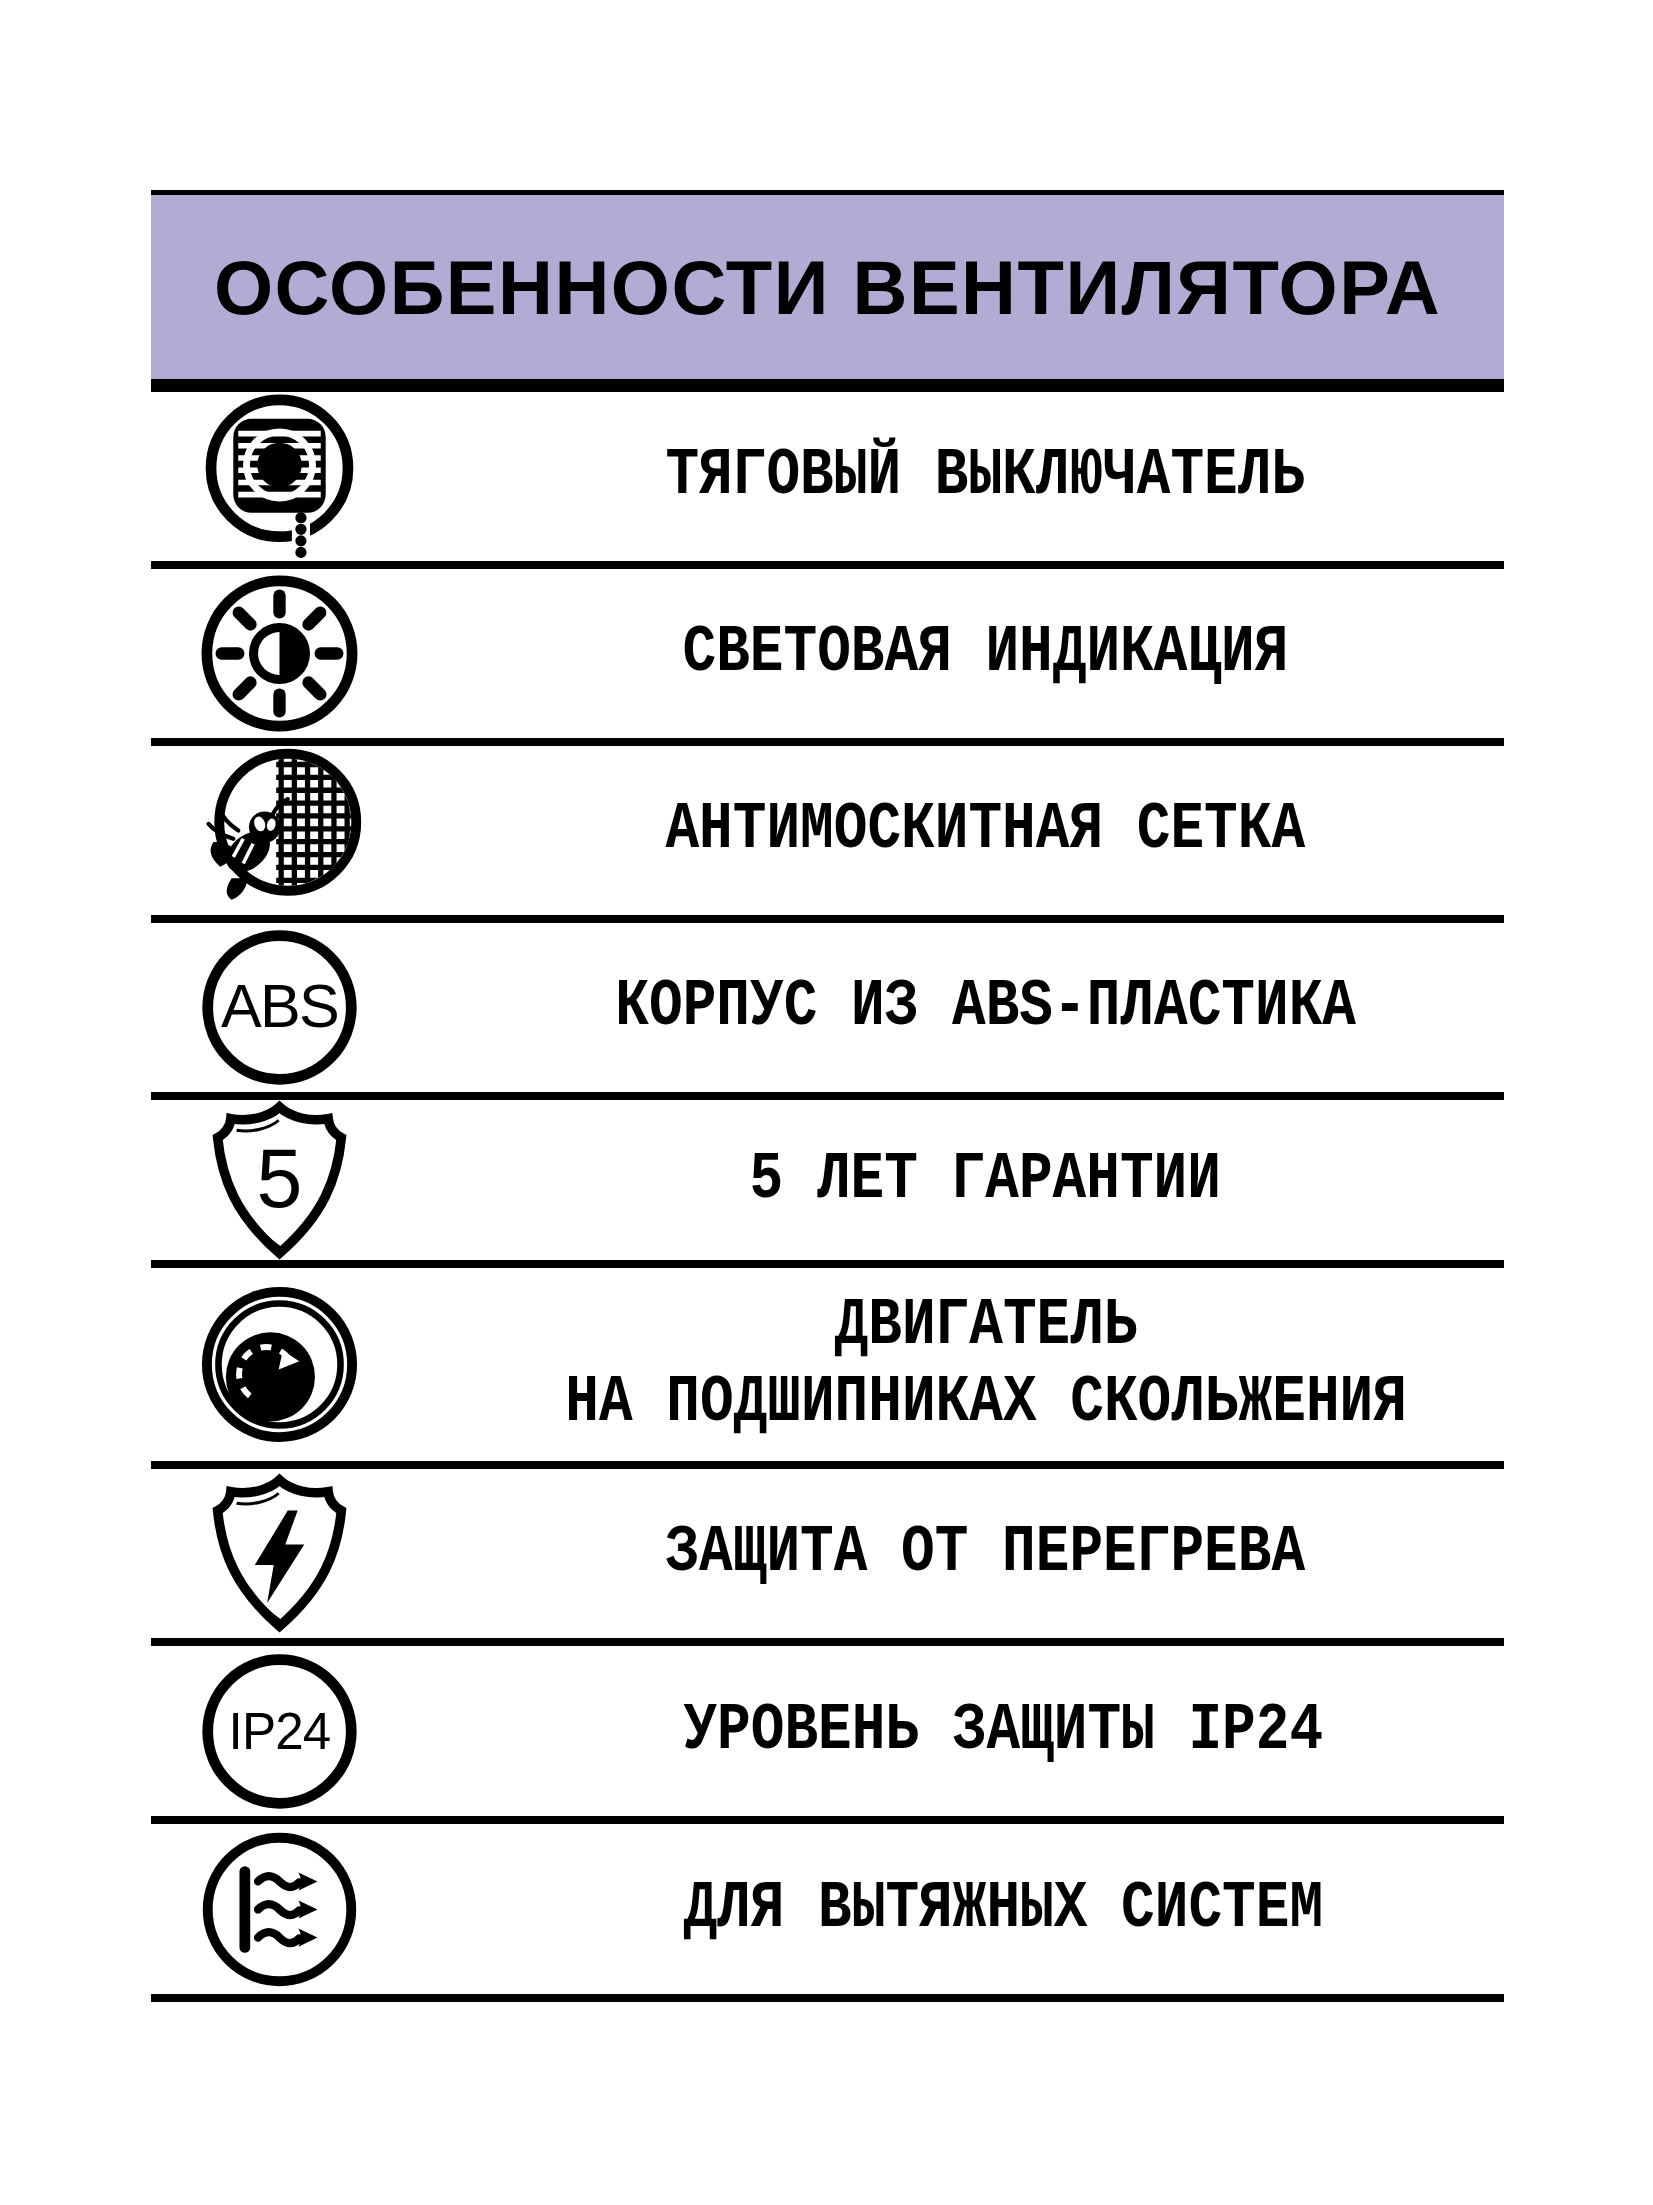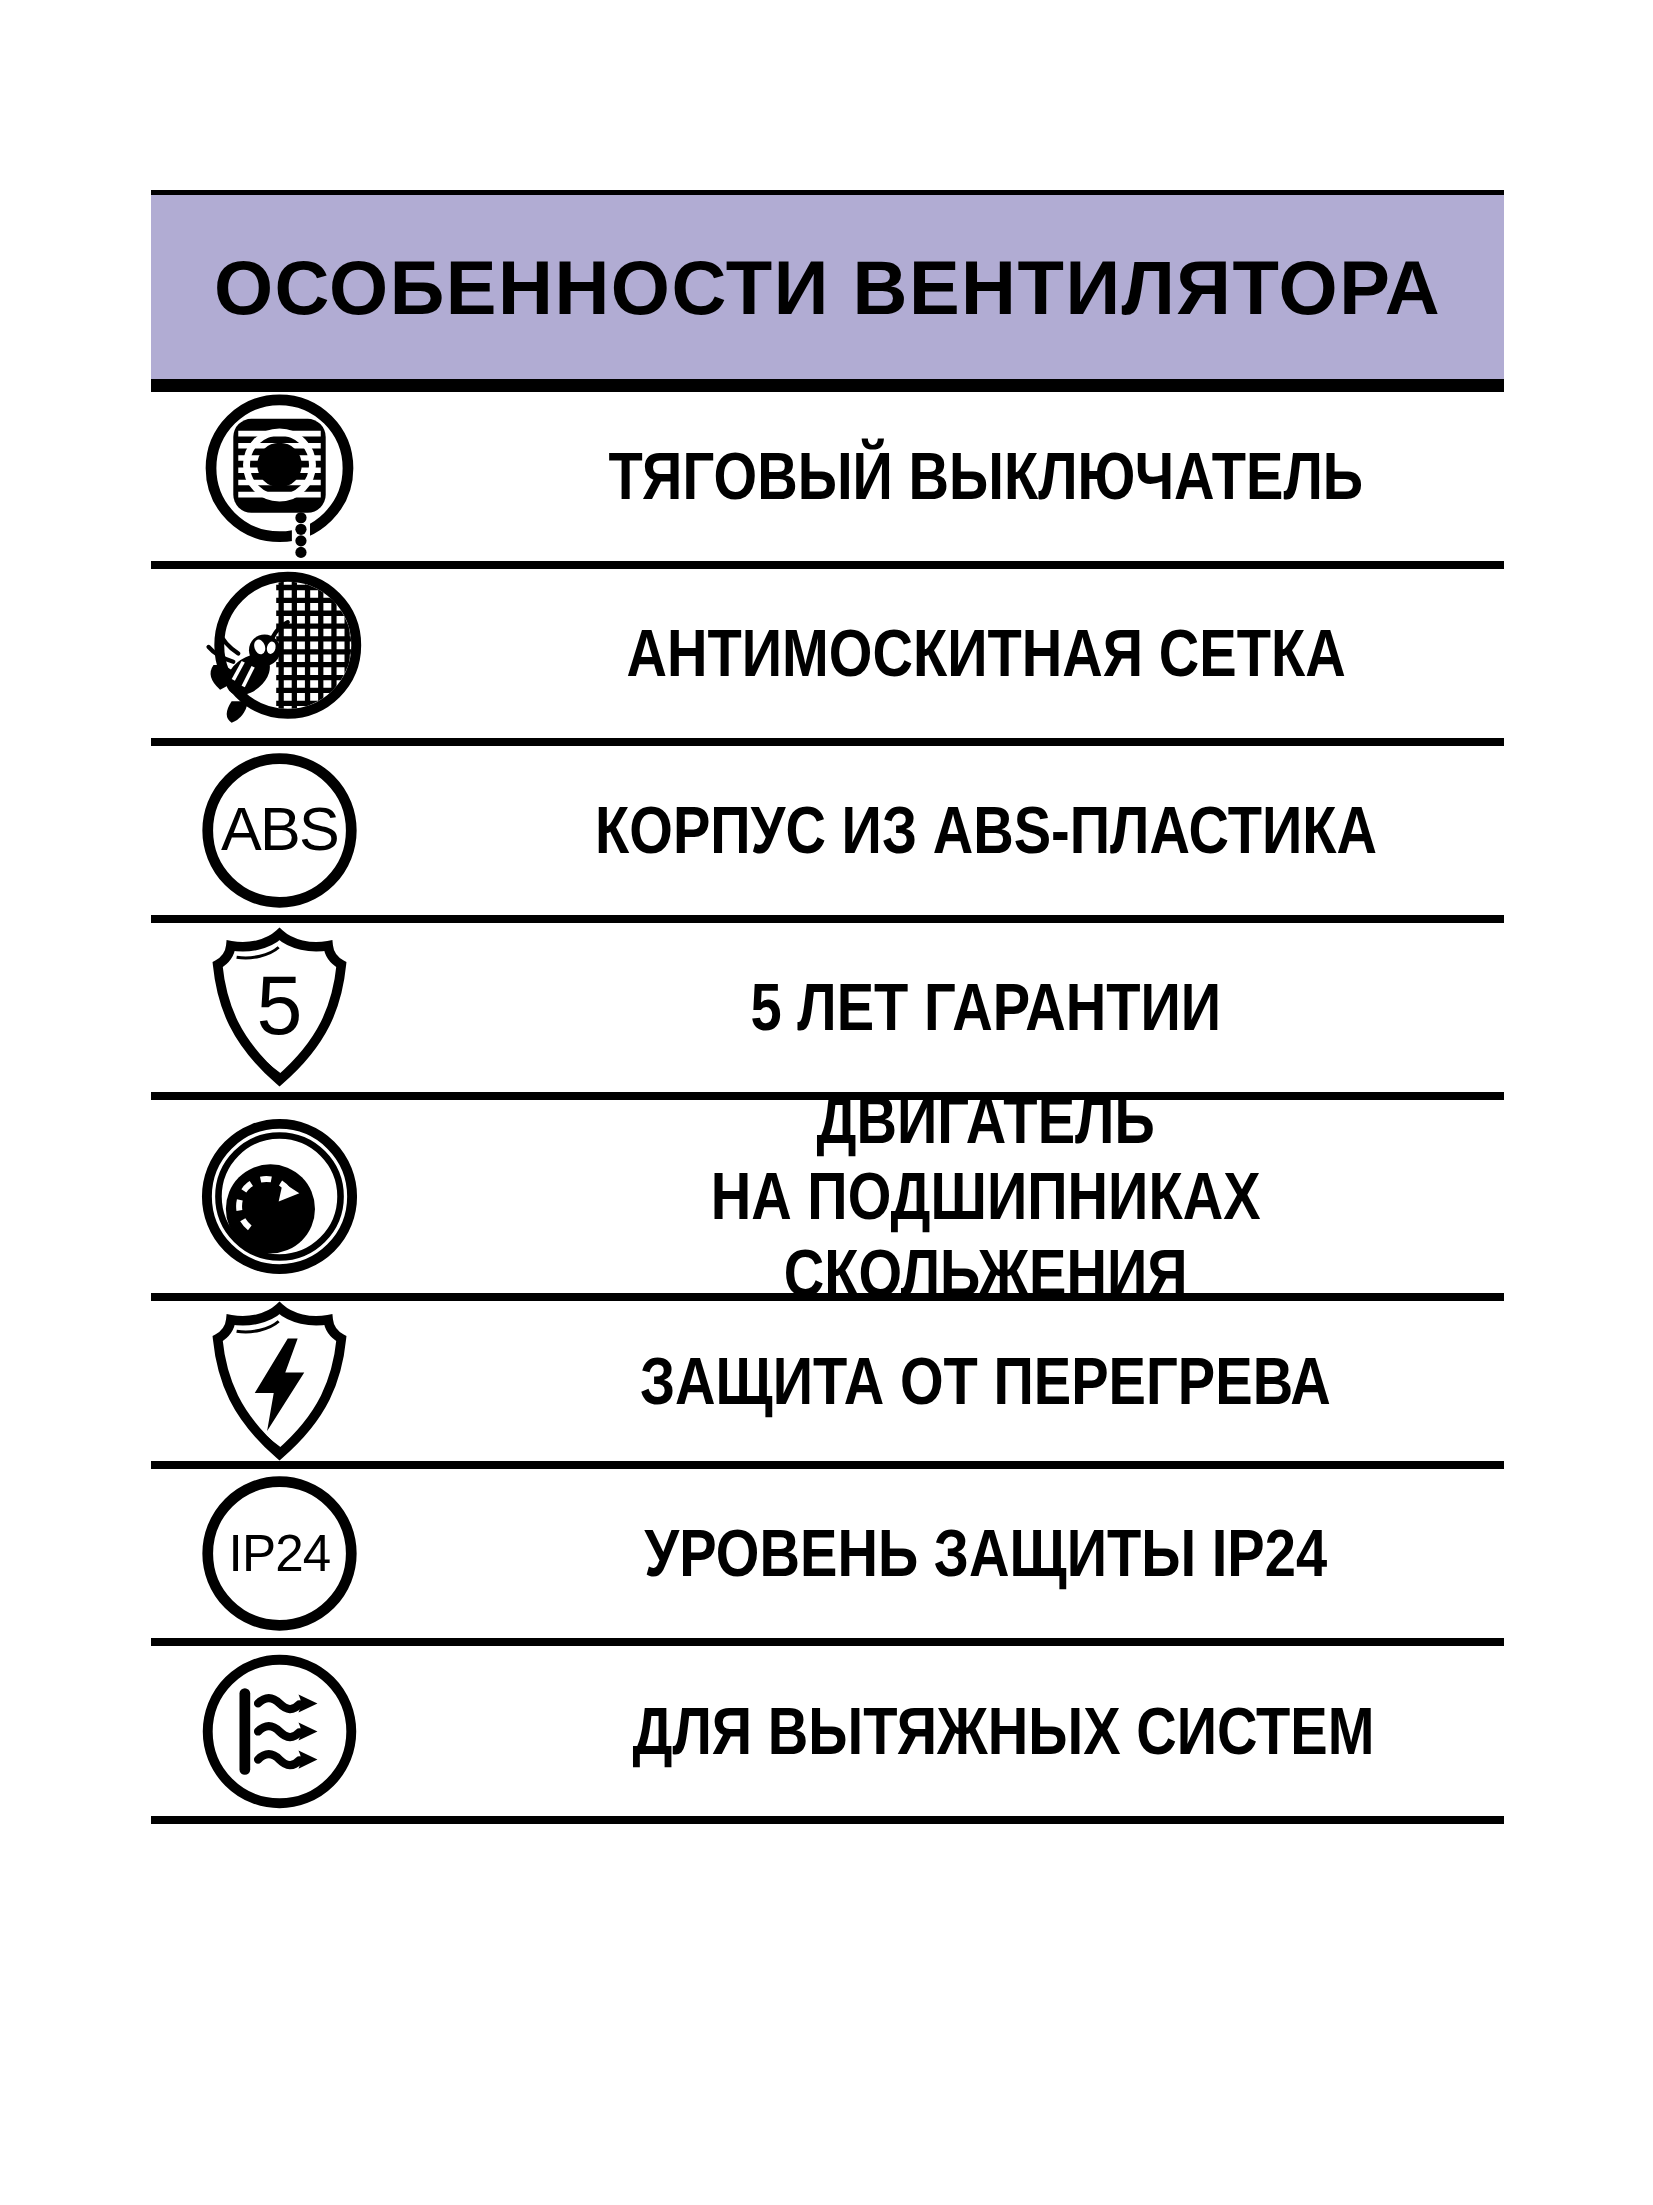--- a/index.html
+++ b/index.html
@@ -48,20 +48,21 @@
     box-sizing:border-box;
     flex:0 0 auto;
     display:flex;align-items:flex-start;
   }
   .icon-col svg{width:165px;height:165px;display:block;}
   .text-col{
     flex:1 1 auto;
     display:flex;align-items:center;justify-content:center;
     padding-left:103px;padding-right:14.7px;
     min-width:0;
+    font-family:Liberation Mono, monospace;
   }
   .label{
     font-size:66px;
     font-weight:bold;
     color:#000;
     text-align:center;
     white-space:pre-line;
     line-height:1.16;
     transform:scaleX(0.85);
     transform-origin:50% 50%;
@@ -95,20 +96,42 @@
   <g fill="#000">
     <circle cx="63" cy="75" r="3.4"></circle>
                 <circle cx="63" cy="82" r="3.4"></circle>
     <circle cx="63" cy="89" r="3.4"></circle>
                 <circle cx="63" cy="96" r="3.4"></circle>
   </g>
 </svg>
           </div>
     <div class="text-col">
       <div class="label">ТЯГОВЫЙ ВЫКЛЮЧАТЕЛЬ</div>
+    </div>
+  </div>
+        <div class="row">
+    <div class="icon-col">
+            <svg viewBox="0 0 100 100">
+  <circle cx="50" cy="50" r="44" fill="none" stroke="#000" stroke-width="6.5"></circle>
+  <g stroke="#000" stroke-width="7.5" stroke-linecap="round">
+    <line x1="50" y1="15" x2="50" y2="25"></line>
+                <line x1="50" y1="75" x2="50" y2="85"></line>
+    <line x1="15" y1="50" x2="25" y2="50"></line>
+                <line x1="75" y1="50" x2="85" y2="50"></line>
+    <line x1="25.3" y1="25.3" x2="32.4" y2="32.4"></line>
+                <line x1="67.6" y1="32.4" x2="74.7" y2="25.3"></line>
+    <line x1="25.3" y1="74.7" x2="32.4" y2="67.6"></line>
+                <line x1="67.6" y1="67.6" x2="74.7" y2="74.7"></line>
+  </g>
+  <circle cx="50" cy="50" r="18.5" fill="#000"></circle>
+  <path d="M50 37 A13 13 0 0 0 50 63 Z" fill="#fff"></path>
+</svg>
+          </div>
+    <div class="text-col">
+      <div class="label">СВЕТОВАЯ ИНДИКАЦИЯ</div>
     </div>
   </div>
         <div class="row">
     <div class="icon-col">
             <svg viewBox="0 0 100 100">
   <defs>
                 <clipPath id="mnclip">
                   <circle cx="55" cy="45" r="38.5"></circle>
                 </clipPath>
               </defs>

